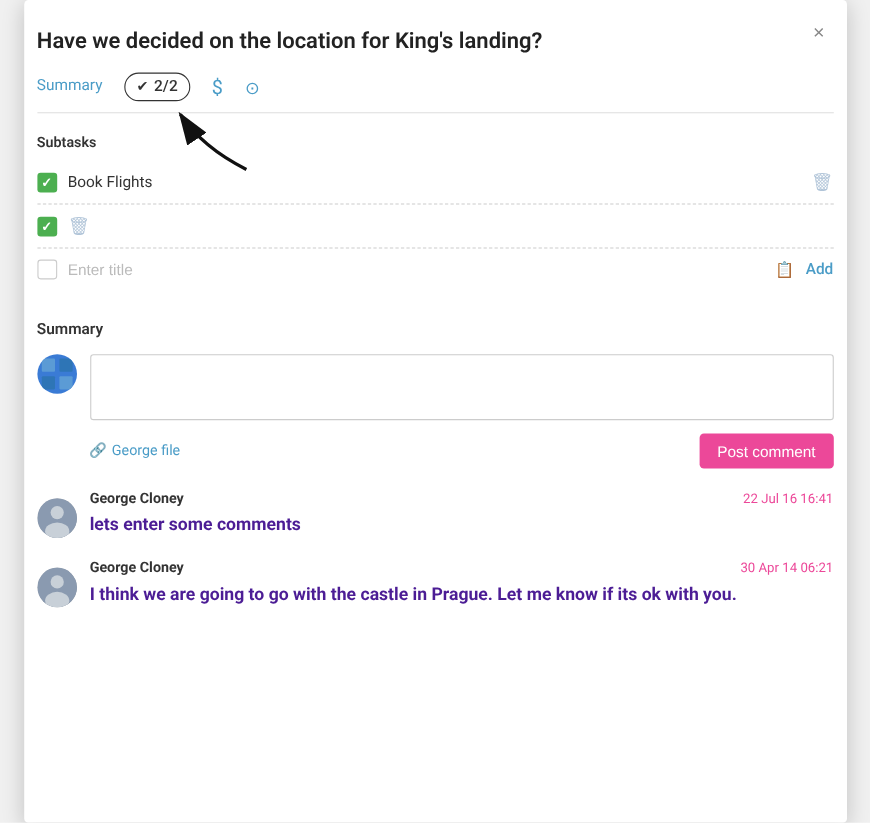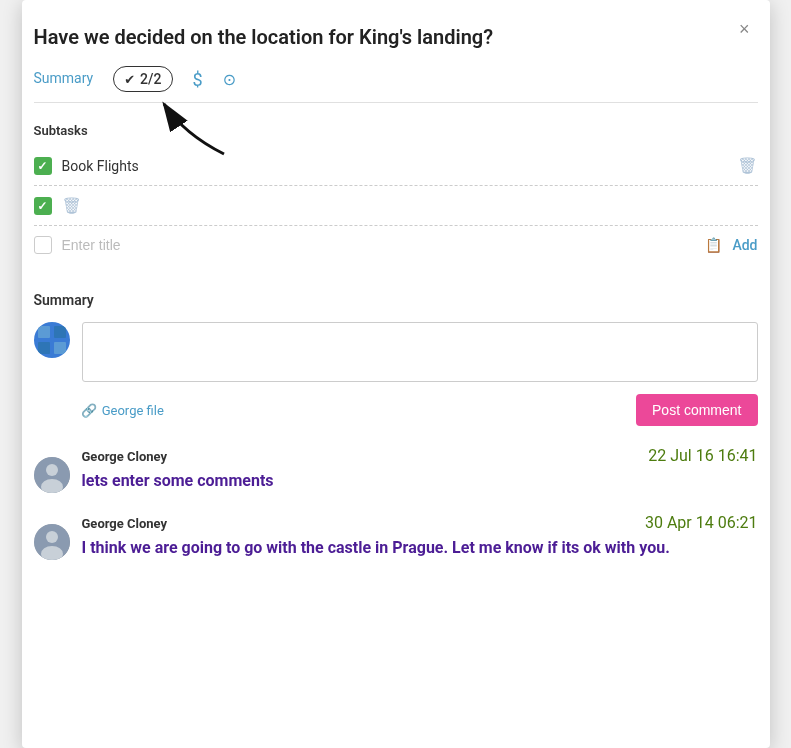--- a/index.html
+++ b/index.html
@@ -231,22 +231,22 @@
       justify-content: space-between;
       align-items: baseline;
       margin-bottom: 4px;
     }
     .comment-author {
       font-size: 13px;
       font-weight: 700;
       color: #333;
     }
     .comment-date {
-      font-size: 16px;
-      color: #4d7c0f;
+      font-size: 12px;
+      color: #ec4899;
     }
     .comment-text {
       font-size: 16px;
       color: #4c1d95;
       line-height: 1.5;
       font-weight: bold;
     }
     .avatar-img {
       width: 36px;
       height: 36px;

